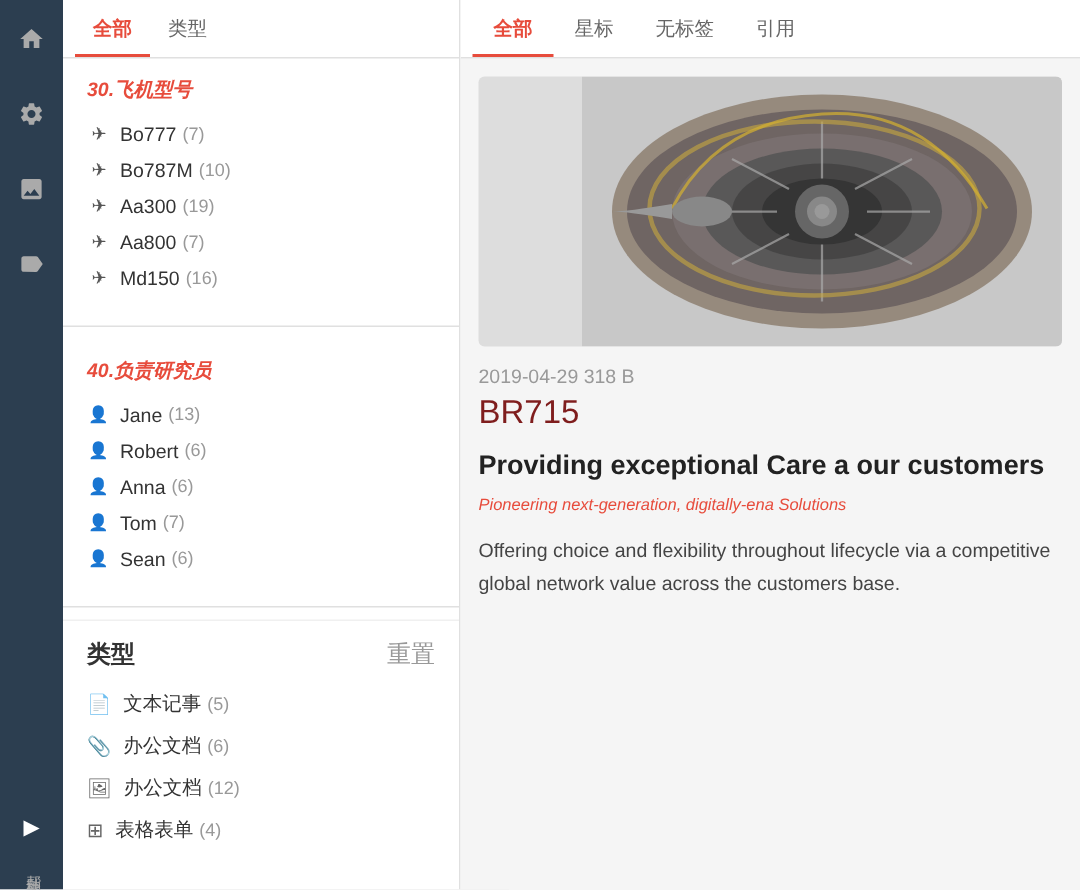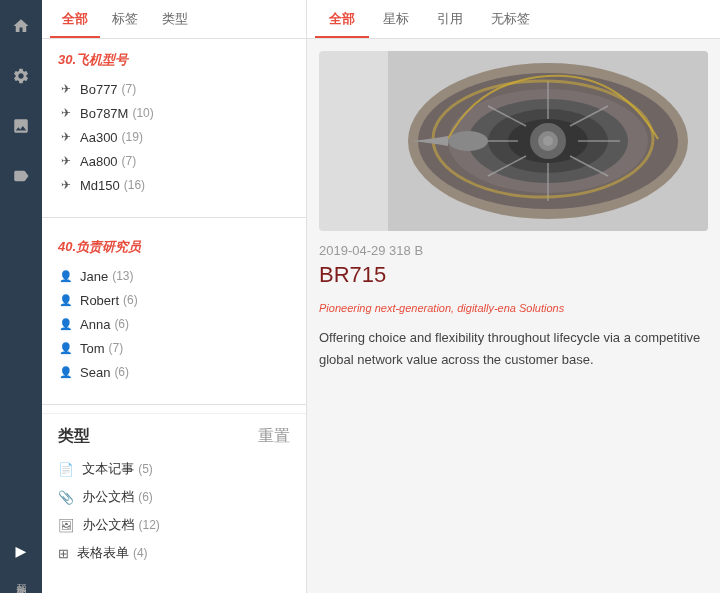--- a/index.html
+++ b/index.html
@@ -301,21 +301,20 @@
     <div class="sidebar-vertical-text">帮助功能</div>
   </div>
 </div>
 
 <div class="main-content">
 
   <div class="left-panel">
 
     <div class="tab-bar">
       <div class="tab-item active">全部</div>
-      <div class="tab-item">标签</div>
       <div class="tab-item">类型</div>
     </div>
 
     <div class="filter-section">
       <div class="filter-title">30.飞机型号</div>
 
       <div class="filter-item">
         <span class="filter-icon plane-icon">✈</span>
         <span>Bo777</span>
         <span class="filter-count">(7)</span>
@@ -404,22 +403,22 @@
       </div>
     </div>
 
   </div>
 
   <div class="right-panel">
 
     <div class="right-tab-bar">
       <div class="right-tab-item active">全部</div>
       <div class="right-tab-item">星标</div>
+      <div class="right-tab-item">无标签</div>
       <div class="right-tab-item">引用</div>
-      <div class="right-tab-item">无标签</div>
     </div>
 
     <div class="content-area">
 
       <div class="engine-image">
         <div class="engine-svg-container">
           <svg width="320" height="180" viewBox="0 0 320 180">
 
             <rect width="320" height="180" fill="#c8c8c8"></rect>
 
@@ -451,20 +450,23 @@
 
             <ellipse cx="80" cy="90" rx="20" ry="10" fill="#888"></ellipse>
             <path d="M60,85 Q30,90 20,90 Q30,90 60,95 Z" fill="#999"></path>
           </svg>
         </div>
       </div>
 
       <div class="article-meta">2019-04-29  318 B</div>
       <div class="article-title">BR715</div>
 
+      <div class="article-title" style="font-size:18px; font-weight:bold; color:#222; margin-bottom:8px;">
+        <span>Providing exceptional Care a our customers</span>
+      </div>
 
       <div class="article-subtitle">Pioneering next-generation, digitally-ena Solutions</div>
-      <div class="article-body">Offering choice and flexibility throughout lifecycle via a competitive global network value across the customer base.</div>
+      <div class="article-body">Offering choice and flexibility throughout lifecycle via a competitive global network value across the customers base.</div>
     </div>
 
   </div>
 
 </div>
 
 </body></html>

